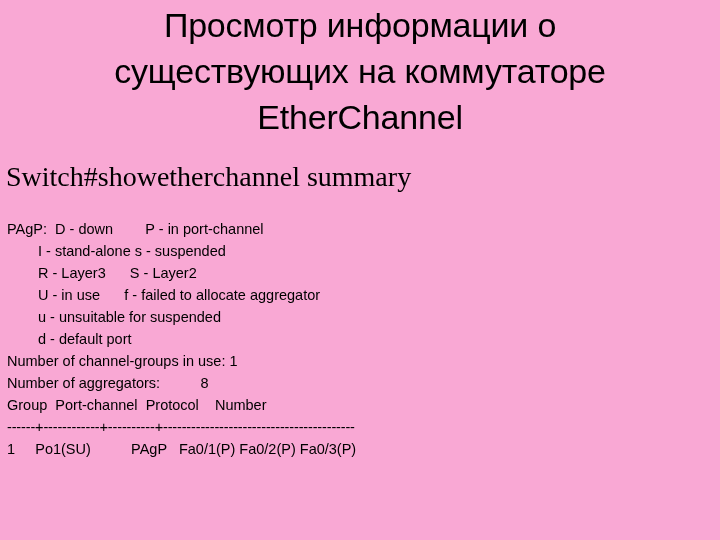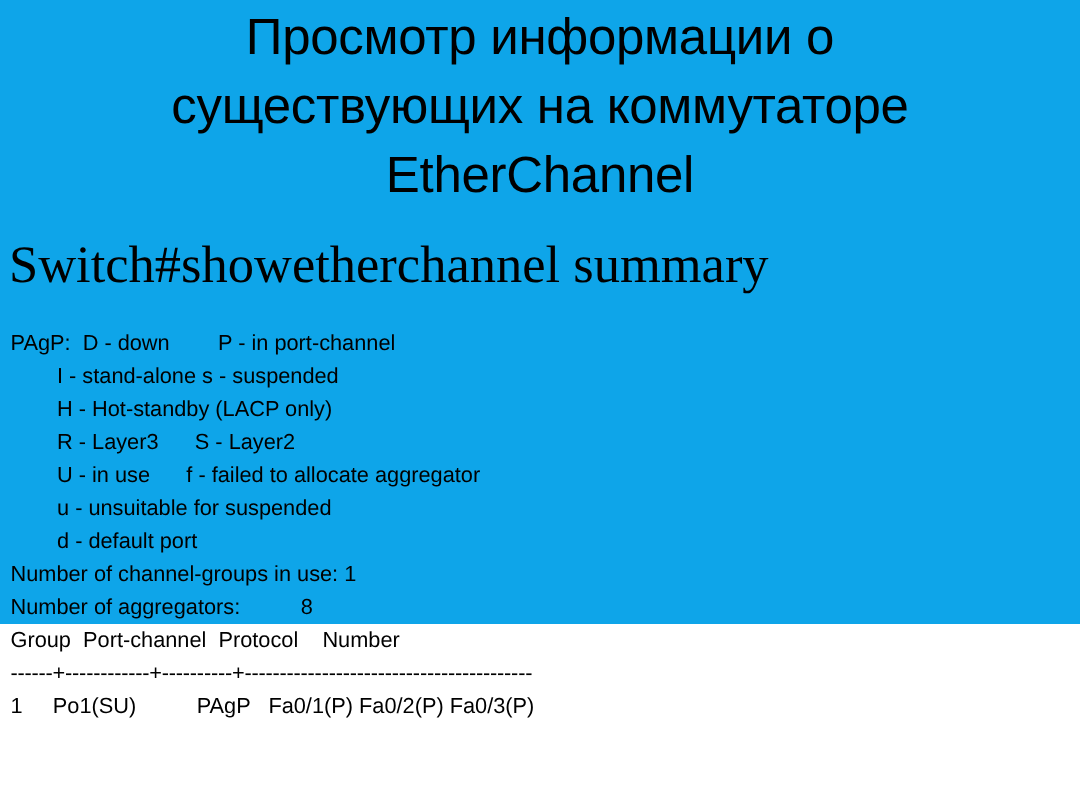--- a/index.html
+++ b/index.html
@@ -14,22 +14,22 @@
     color: #000000;
     overflow: hidden;
     position: relative;
     -webkit-font-smoothing: antialiased;
   }
 
   .slide {
     position: absolute;
     inset: 0;
     width: 720px;
-    height: 416px;
-    background: #0ea5e9;
+    height: 540px;
+    background: #f9a8d4;
   }
 
   
   .title-block {
     position: absolute;
     left: 30px;
     top: 2px;
     width: 660px;
     text-align: center;
   }
@@ -42,21 +42,21 @@
     color: #000000;
     white-space: nowrap;
   }
 
   
   .command-line {
     position: absolute;
     left: 6px;
     top: 160px;
     font-family: "Liberation Serif", "DejaVu Serif", serif;
-    font-size: 35px;
+    font-size: 28px;
     font-weight: 400;
     line-height: 34px;
     color: #000000;
     white-space: pre;
   }
 
   
   .console-output {
     position: absolute;
     left: 7px;
@@ -89,21 +89,20 @@
     <div class="title-line">Просмотр информации о</div>
     <div class="title-line">существующих на коммутаторе</div>
     <div class="title-line">EtherChannel</div>
   </div>
 
   <div class="command-line">Switch#showetherchannel summary</div>
 
   <div class="console-output">
     <span class="out-line">PAgP:  D - down        P - in port-channel</span>
     <span class="out-line indent">I - stand-alone s - suspended</span>
-    <span class="out-line indent">H - Hot-standby (LACP only)</span>
     <span class="out-line indent">R - Layer3      S - Layer2</span>
     <span class="out-line indent">U - in use      f - failed to allocate aggregator</span>
     <span class="out-line indent">u - unsuitable for suspended</span>
     <span class="out-line indent">d - default port</span>
     <span class="out-line">Number of channel-groups in use: 1</span>
     <span class="out-line">Number of aggregators:          8</span>
     <span class="out-line">Group  Port-channel  Protocol    Number</span>
     <span class="out-line rule">------+------------+----------+-----------------------------------------</span>
     <span class="out-line">1     Po1(SU)          PAgP   Fa0/1(P) Fa0/2(P) Fa0/3(P)</span>
   </div>

